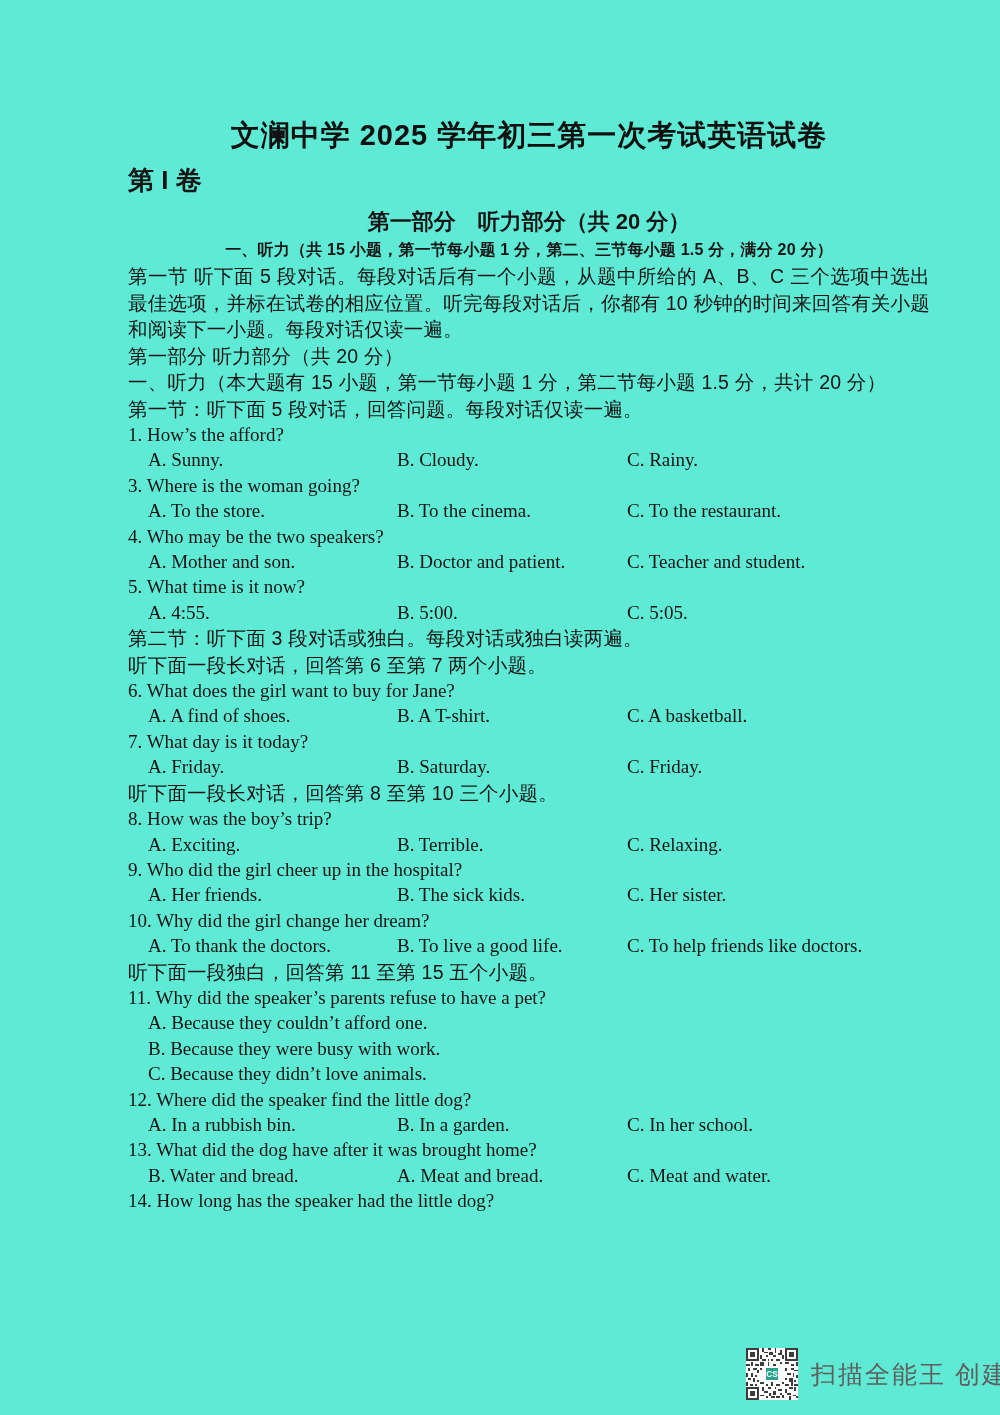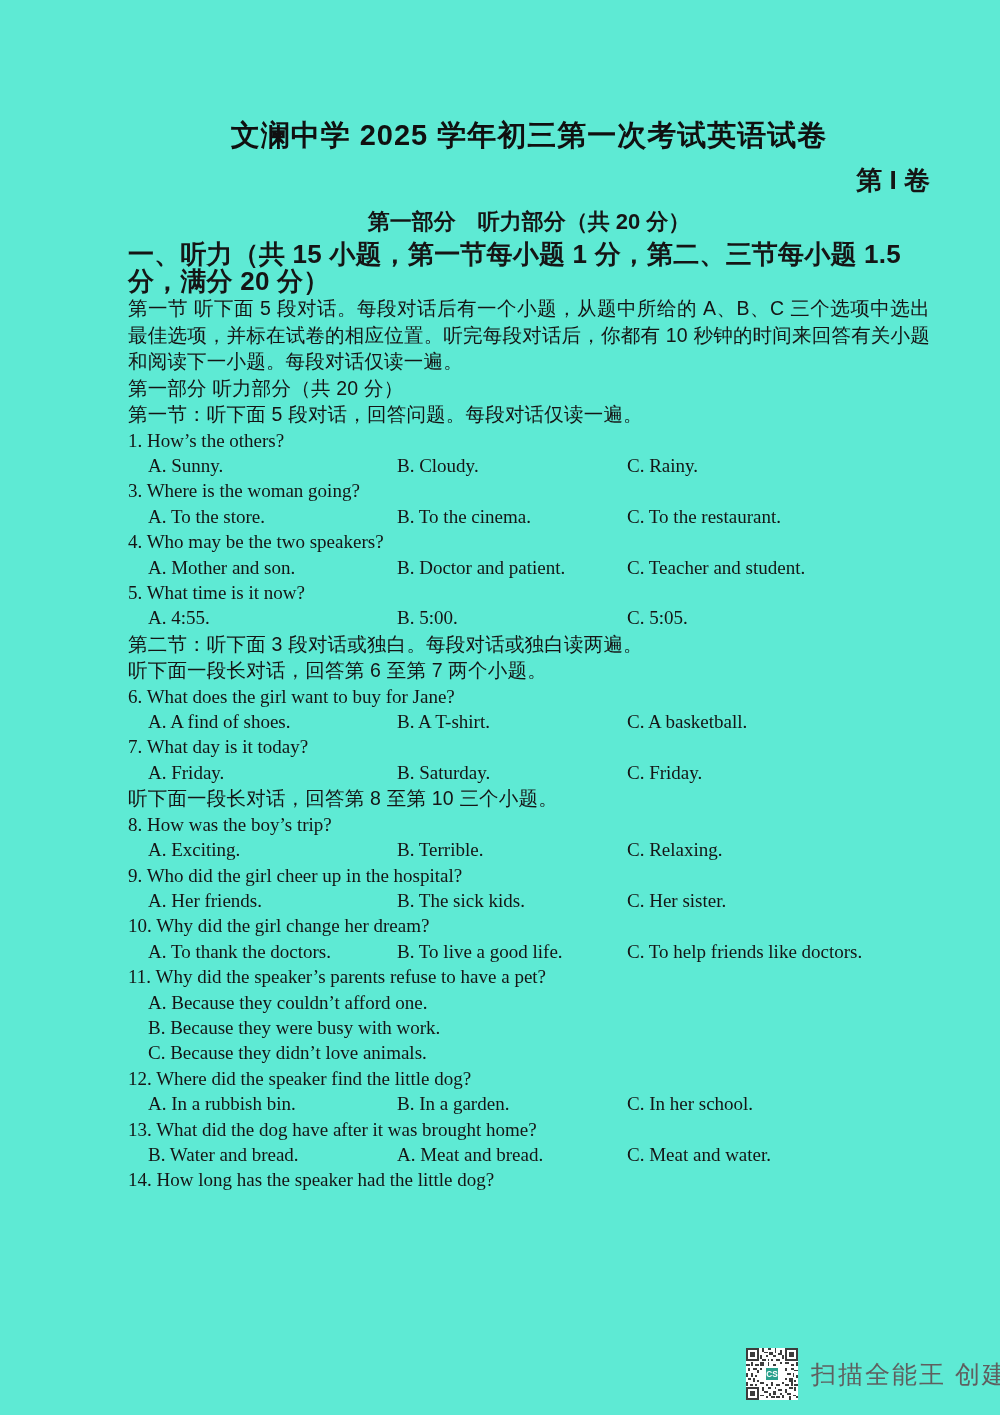--- a/index.html
+++ b/index.html
@@ -20,42 +20,42 @@
   .title {
     text-align:center;
     font-family:"Liberation Sans", sans-serif;
     font-weight:700;
     font-size:29px;
     line-height:38px;
     letter-spacing:1px;
     color:#101010;
   }
   .volume {
-    text-align:right;
+    text-align:left;
     font-family:"Liberation Sans", sans-serif;
     font-weight:700;
     font-size:26px;
     line-height:34px;
     margin-top:9px;
   }
   .part-heading {
     text-align:center;
     font-family:"Liberation Sans", sans-serif;
     font-weight:700;
     font-size:22px;
     line-height:28px;
     margin-top:11px;
   }
   .rule-line {
     font-family:"Liberation Sans", sans-serif;
     font-weight:700;
-    font-size:26px;
+    font-size:16px;
     line-height:27px;
-    margin-top:5px;
     letter-spacing:0.2px;
+    text-align:center;
   }
   .cn-para {
     font-family:"Liberation Sans", sans-serif;
     font-size:19.5px;
     line-height:26.6px;
     text-align:justify;
     letter-spacing:0.2px;
   }
   .cn-line {
     font-family:"Liberation Sans", sans-serif;
@@ -101,24 +101,25 @@
 
 <div class="page">
   <div class="content">
 
     <div class="title">文澜中学 2025 学年初三第一次考试英语试卷</div>
     <div class="volume">第 I 卷</div>
     <div class="part-heading">第一部分　听力部分（共 20 分）</div>
     <div class="rule-line">一、听力（共 15 小题，第一节每小题 1 分，第二、三节每小题 1.5 分，满分 20 分）</div>
     <div class="cn-para">第一节 听下面 5 段对话。每段对话后有一个小题，从题中所给的 A、B、C 三个选项中选出最佳选项，并标在试卷的相应位置。听完每段对话后，你都有 10 秒钟的时间来回答有关小题和阅读下一小题。每段对话仅读一遍。</div>
     <div class="cn-line">第一部分 听力部分（共 20 分）</div>
+    <div class="cn-line">一、听力（本大题有 15 小题，第一节每小题 1 分，第二节每小题 1.5 分，共计 20 分）</div>
     <div class="cn-line">第一节：听下面 5 段对话，回答问题。每段对话仅读一遍。</div>
 
     <div>
-      <div class="q-text"><span>1.</span> <span>How’s the others?</span></div>
+      <div class="q-text"><span>1.</span> <span>How’s the afford?</span></div>
       <div class="opts-row">
         <span class="opt">A. Sunny.</span>
         <span class="opt">B. Cloudy.</span>
         <span class="opt">C. Rainy.</span>
       </div>
     </div>
 
 
     <div>
       <div class="q-text"><span>3.</span> <span>Where is the woman going?</span></div>
@@ -190,20 +191,21 @@
 
     <div>
       <div class="q-text"><span>10.</span> <span>Why did the girl change her dream?</span></div>
       <div class="opts-row">
         <span class="opt">A. To thank the doctors.</span>
         <span class="opt">B. To live a good life.</span>
         <span class="opt">C. To help friends like doctors.</span>
       </div>
     </div>
 
+    <div class="cn-line">听下面一段独白，回答第 11 至第 15 五个小题。</div>
 
     <div>
       <div class="q-text"><span>11.</span> <span>Why did the speaker’s parents refuse to have a pet?</span></div>
       <div class="opts-stacked">
         <span class="opt">A. Because they couldn’t afford one.</span>
         <span class="opt">B. Because they were busy with work.</span>
         <span class="opt">C. Because they didn’t love animals.</span>
       </div>
     </div>
 

